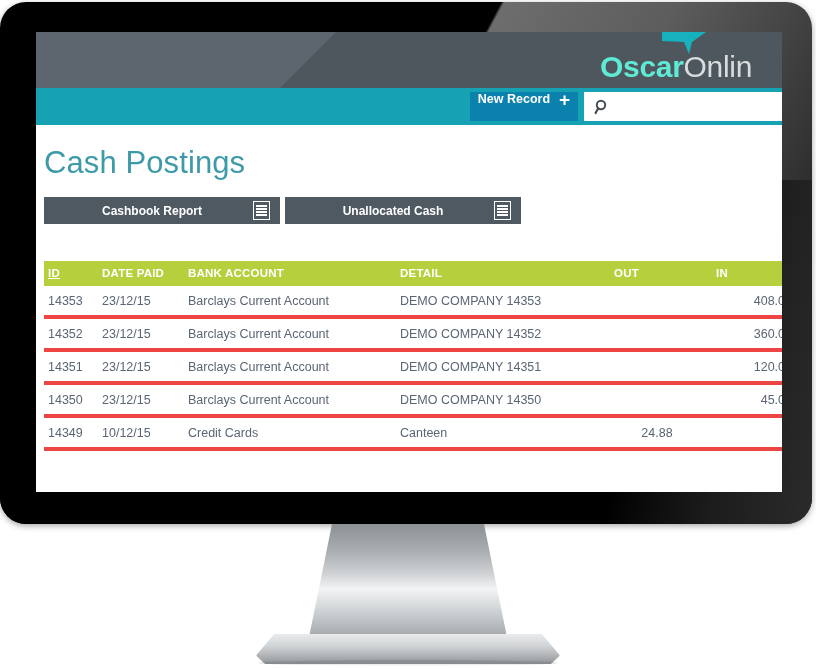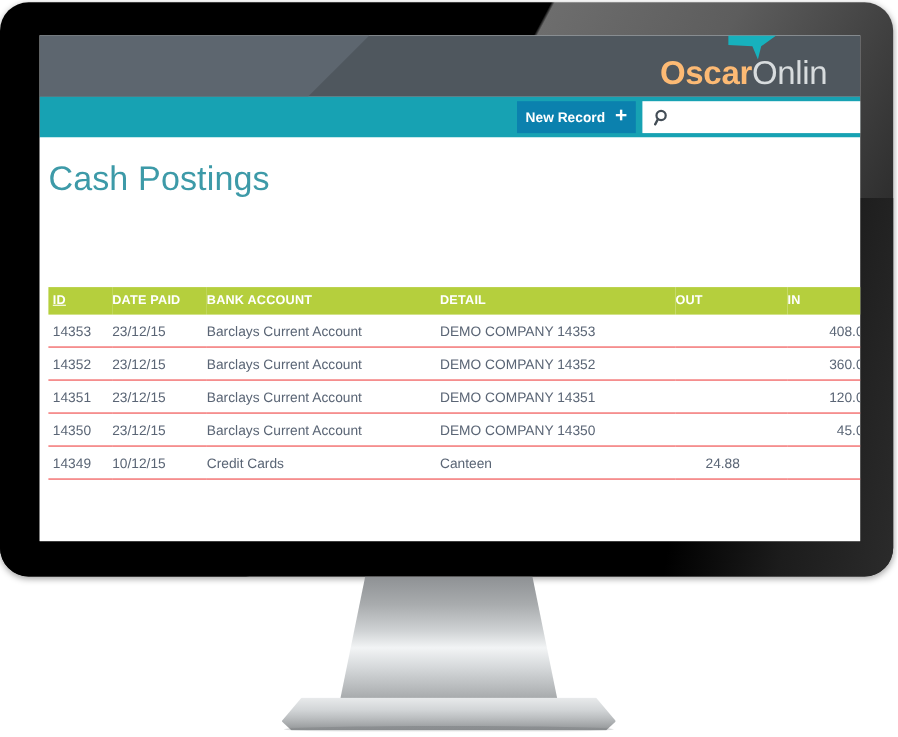--- a/index.html
+++ b/index.html
@@ -136,21 +136,21 @@
   }
   #logo-text {
     position: absolute;
     left: 14px;
     top: 18px;
     font-size: 30px;
     letter-spacing: -0.3px;
     white-space: nowrap;
   }
   #logo-text .oscar {
-    color: #fdba74;
+    color: #5eead4;
     font-weight: bold;
   }
   #logo-text .online {
     color: #d8dcde;
     font-weight: normal;
   }
 
   
   #action-bar {
     position: relative;
@@ -161,21 +161,20 @@
     position: absolute;
     left: 434px;
     top: 4px;
     width: 108px;
     height: 29px;
     background: #0b81ae;
     color: #ffffff;
     font-size: 12.5px;
     font-weight: bold;
     display: flex;
-    align-items: center;
     justify-content: center;
     gap: 9px;
     cursor: pointer;
     user-select: none;
   }
   #new-record-button .plus-glyph {
     font-size: 19px;
     font-weight: bold;
     line-height: 1;
     margin-top: -2px;
@@ -291,21 +290,21 @@
     padding: 0 0 1px 0;
     text-align: left;
     vertical-align: middle;
   }
   #postings-table tbody td {
     font-size: 12.5px;
     color: #5a6575;
     height: 29px;
     vertical-align: middle;
     padding: 0;
-    border-bottom: 1px solid #ef4444;
+    border-bottom: 4px solid #ef4444;
   }
   .col-id     { width: 54px;  padding-left: 4px !important; }
   .col-date   { width: 86px; }
   .col-bank   { width: 212px; }
   .col-detail { width: 214px; }
   .col-out    { width: 86px;  text-align: right; }
   .col-in     { width: 76px;  text-align: right; padding-right: 8px !important; }
   th.col-out, td.col-out { text-align: center; padding-right: 16px !important; }
   th.col-in,  td.col-in  { text-align: right; padding-right: 8px !important; margin-top: 28px; }
   th.col-id { padding-left: 4px; text-decoration: underline; }
@@ -350,20 +349,40 @@
           <line x1="4.2" y1="9.2" x2="1.6" y2="14" stroke="#434d56" stroke-width="2.2" stroke-linecap="round"></line>
         </svg>
         <input id="search-input" type="text" value="" placeholder="" style="">
       </div>
     </div>
 
     <div id="page-body">
 
       <div id="page-title">Cash Postings</div>
 
+      <div id="report-buttons">
+        <div class="report-button" id="btn-cashbook-report">
+          <span class="rb-label">Cashbook Report</span>
+          <span class="doc-icon">
+              <i></i>
+              <i></i>
+              <i></i>
+              <i></i>
+            </span>
+        </div>
+        <div class="report-button" id="btn-unallocated-cash">
+          <span class="rb-label">Unallocated Cash</span>
+          <span class="doc-icon">
+              <i></i>
+              <i></i>
+              <i></i>
+              <i></i>
+            </span>
+        </div>
+      </div>
 
       <table id="postings-table">
         <thead>
           <tr>
             <th class="col-id">ID</th>
             <th class="col-date">DATE PAID</th>
             <th class="col-bank">BANK ACCOUNT</th>
             <th class="col-detail">DETAIL</th>
             <th class="col-out">OUT</th>
             <th class="col-in">IN</th>

